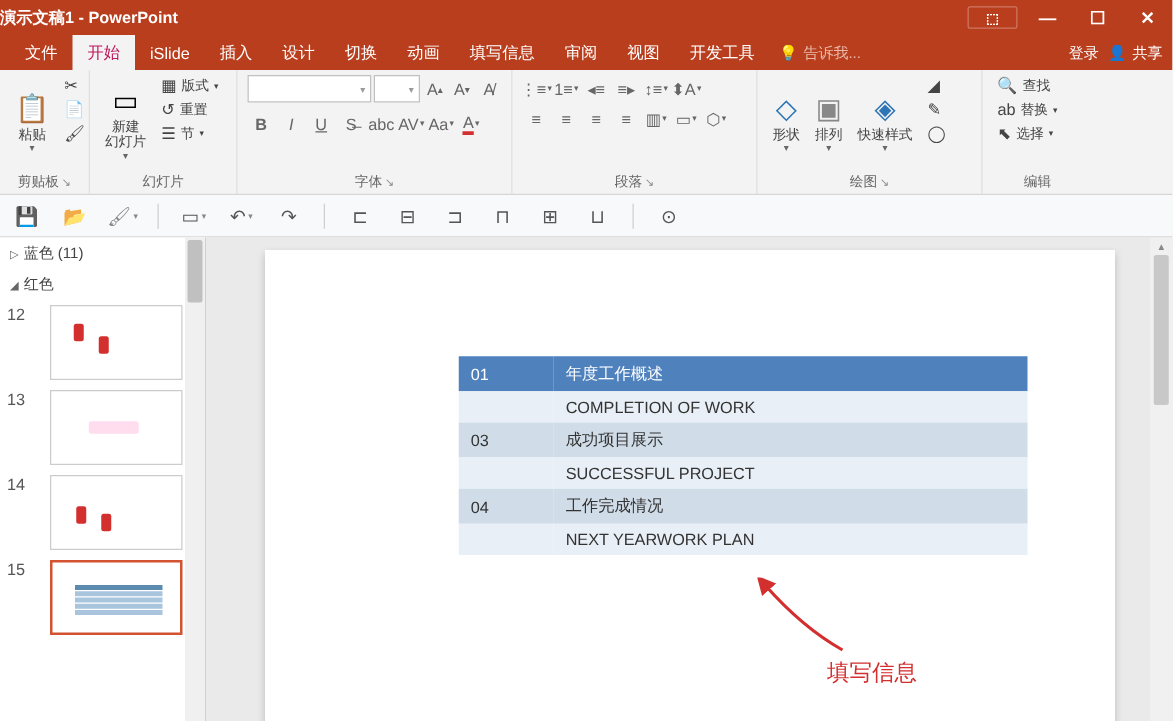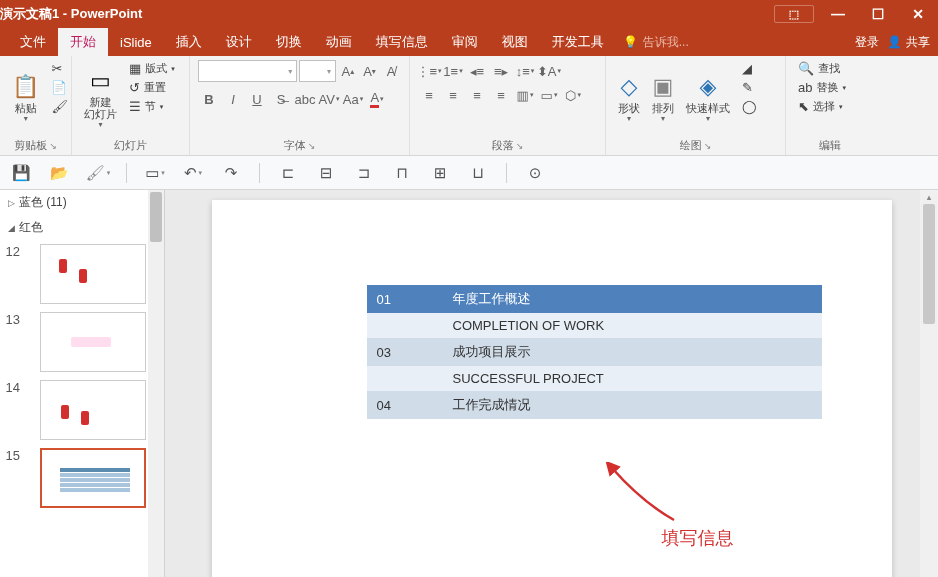--- a/index.html
+++ b/index.html
@@ -390,20 +390,24 @@
               <td>成功项目展示</td>
             </tr>
             <tr class="light">
               <td class="num-cell"></td>
               <td>SUCCESSFUL PROJECT</td>
             </tr>
             <tr class="dark">
               <td class="num-cell">04</td>
               <td>工作完成情况</td>
             </tr>
+            <tr class="light">
+              <td class="num-cell"></td>
+              <td>NEXT YEARWORK PLAN</td>
+            </tr>
           </tbody>
       </table>
       <div class="arrow-annotation">
         <svg class="arrow-svg" viewBox="0 0 80 60">
           <defs>
               <marker id="ah" markerWidth="8" markerHeight="8" refX="2" refY="3" orient="auto">
                 <polygon points="0 0, 6 3, 0 6" fill="#d32f2f"></polygon>
               </marker>
             </defs>
           <path d="M 72 58 Q 40 40 10 6" stroke="#d32f2f" stroke-width="2.5" fill="none" marker-end="url(#ah)"></path>

